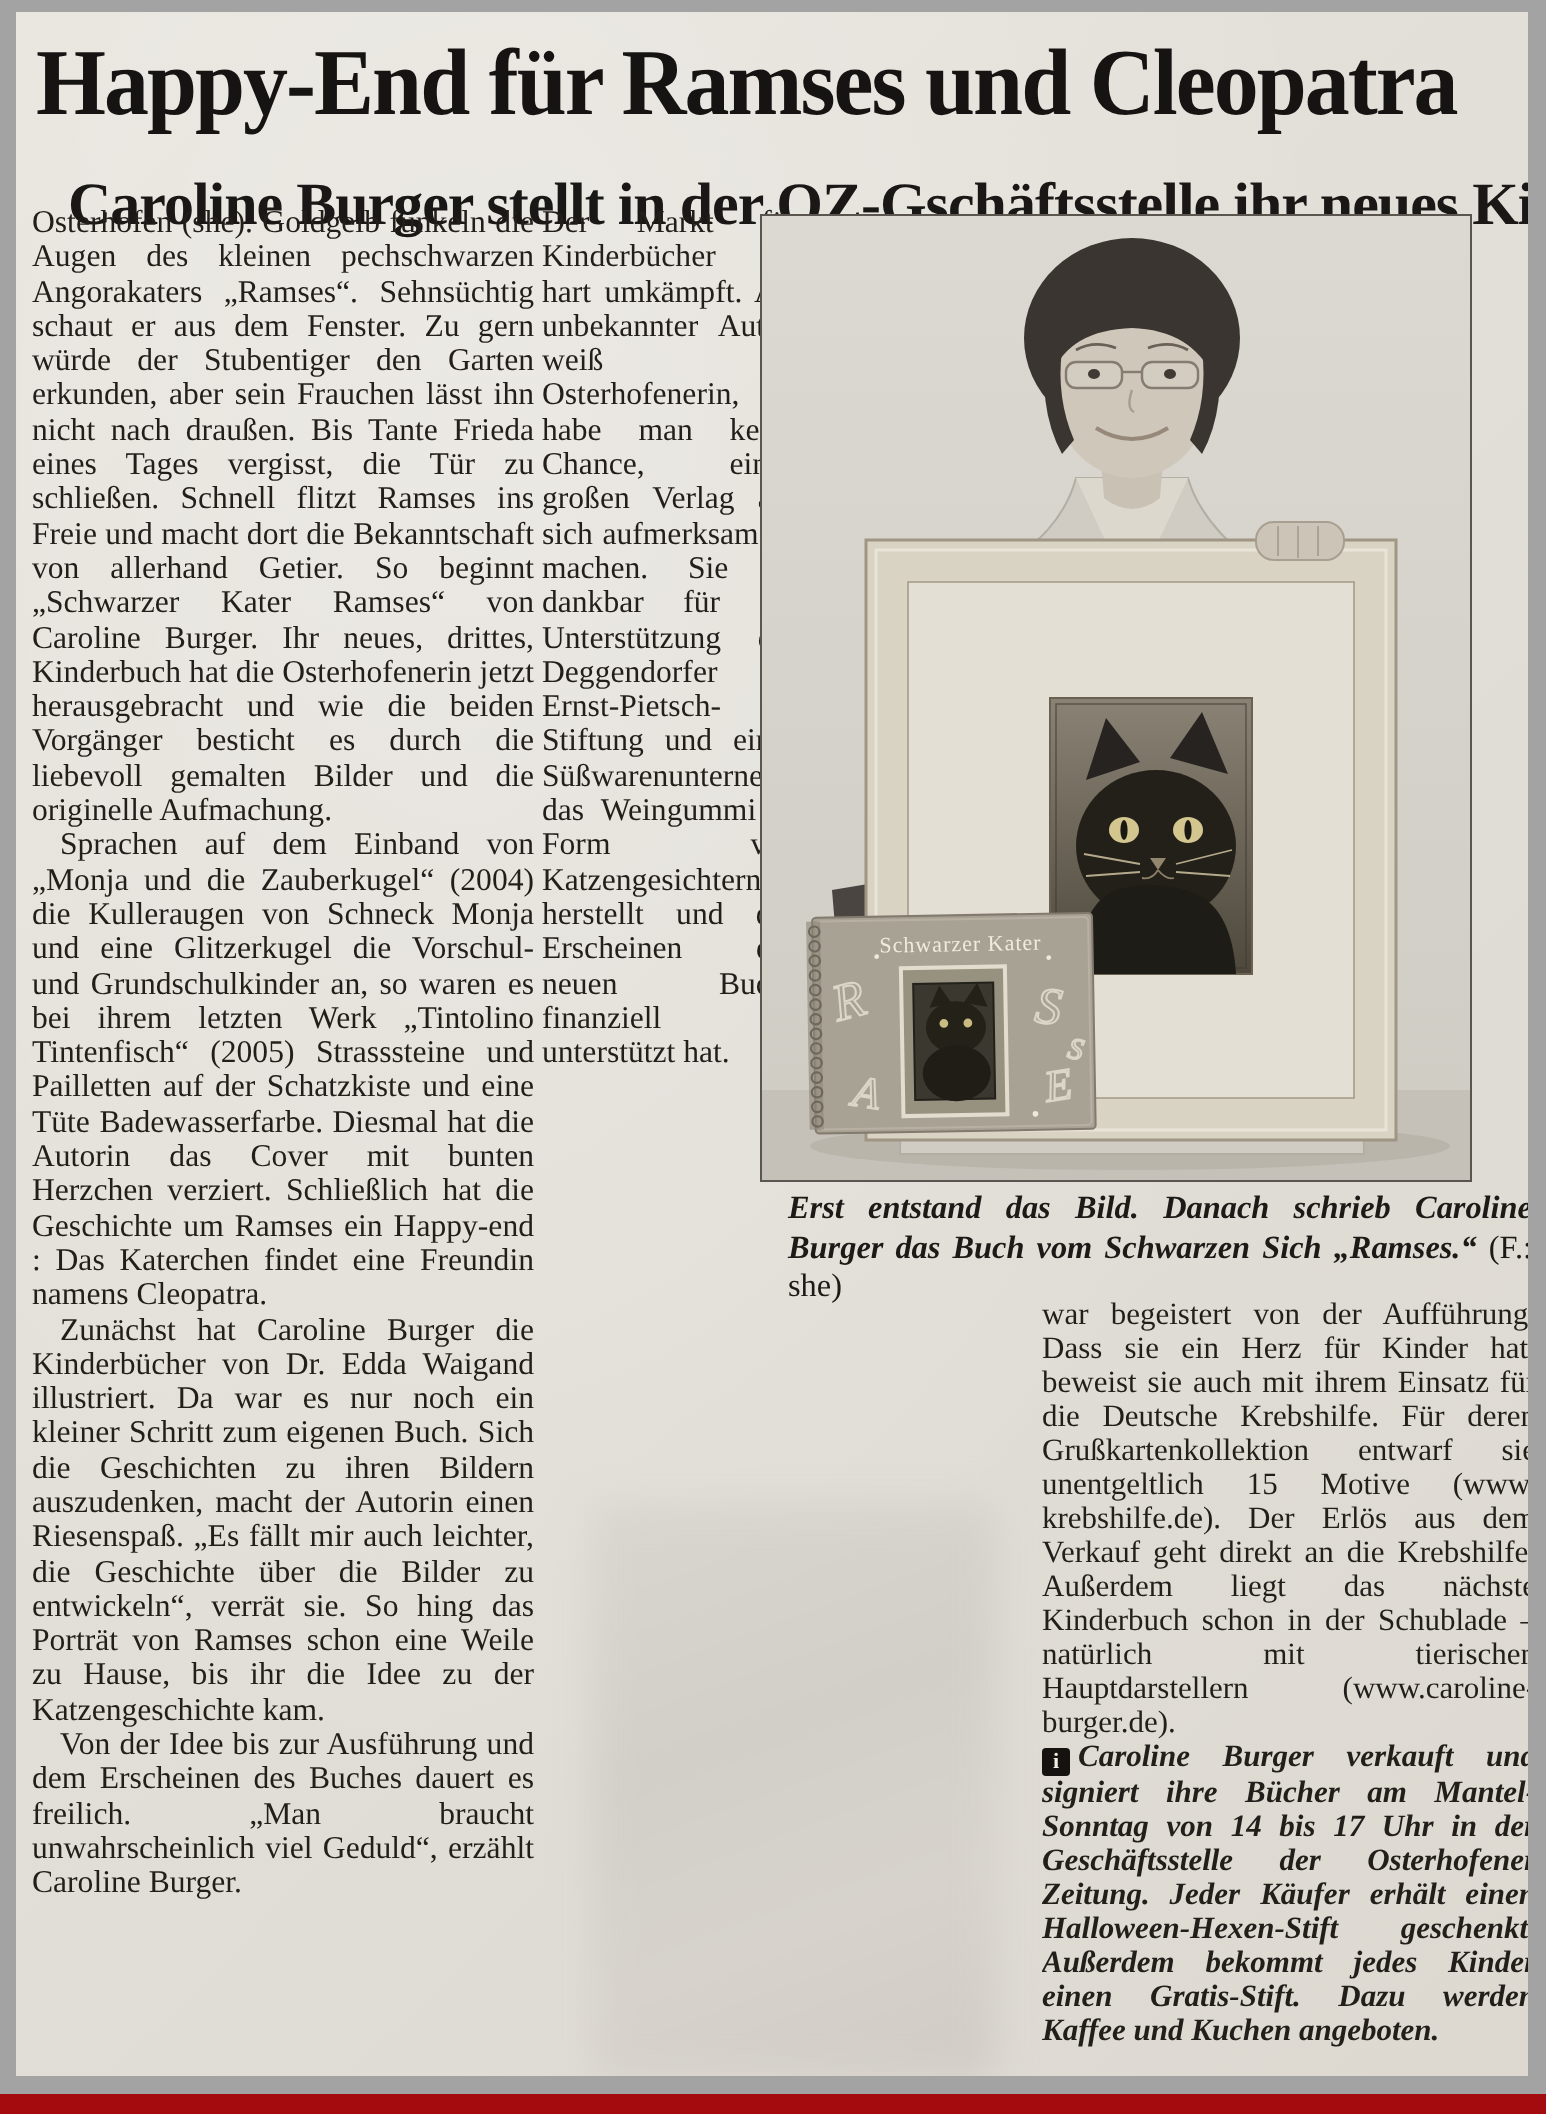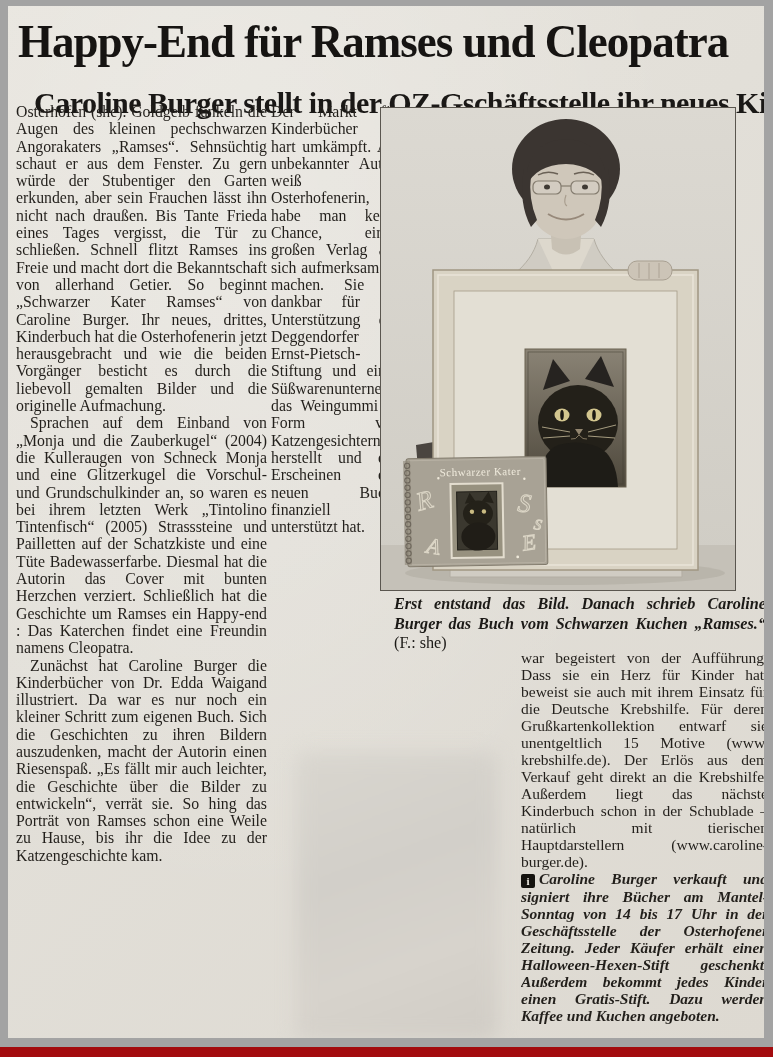--- a/index.html
+++ b/index.html
@@ -52,20 +52,21 @@
 <div id="canvas">
   <div id="paper">
 
     <h1 class="headline">Happy-End für Ramses und Cleopatra</h1>
     <h2 class="subheadline">Caroline Burger stellt in der OZ-Gschäftsstelle ihr neues Kinderbuch vor</h2>
 
     <div class="col" id="col1">
       <p><span class="dateline">Osterhofen</span> <span>(she). Goldgelb funkeln die Augen des kleinen pechschwarzen Angorakaters „Ramses“. Sehnsüchtig schaut er aus dem Fenster. Zu gern würde der Stubentiger den Garten erkunden, aber sein Frauchen lässt ihn nicht nach draußen. Bis Tante Frieda eines Tages vergisst, die Tür zu schließen. Schnell flitzt Ramses ins Freie und macht dort die Bekanntschaft von allerhand Getier. So beginnt „Schwarzer Kater Ramses“ von Caroline Burger. Ihr neues, drittes, Kinderbuch hat die Osterhofenerin jetzt herausgebracht und wie die beiden Vorgänger besticht es durch die liebevoll gemalten Bilder und die originelle Aufmachung.</span></p>
       <p class="indent">Sprachen auf dem Einband von „Monja und die Zauberkugel“ (2004) die Kulleraugen von Schneck Monja und eine Glitzerkugel die Vorschul- und Grundschulkinder an, so waren es bei ihrem letzten Werk „Tintolino Tintenfisch“ (2005) Strasssteine und Pailletten auf der Schatzkiste und eine Tüte Badewasserfarbe. Diesmal hat die Autorin das Cover mit bunten Herzchen verziert. Schließlich hat die Geschichte um Ramses ein Happy-end : Das Katerchen findet eine Freundin namens Cleopatra.</p>
       <p class="indent">Zunächst hat Caroline Burger die Kinderbücher von Dr. Edda Waigand illustriert. Da war es nur noch ein kleiner Schritt zum eigenen Buch. Sich die Geschichten zu ihren Bildern auszudenken, macht der Autorin einen Riesenspaß. „Es fällt mir auch leichter, die Geschichte über die Bilder zu entwickeln“, verrät sie. So hing das Porträt von Ramses schon eine Weile zu Hause, bis ihr die Idee zu der Katzengeschichte kam.</p>
+      <p class="indent">Von der Idee bis zur Ausführung und dem Erscheinen des Buches dauert es freilich. „Man braucht unwahrscheinlich viel Geduld“, erzählt Caroline Burger.</p>
     </div>
 
     <div class="col" id="col2n">
       <p>Der Markt für Kinderbücher ist hart umkämpft. Als unbekannter Autor, weiß die Osterhofenerin, habe man keine Chance, einen großen Verlag auf sich aufmerksam zu machen. Sie ist dankbar für die Unterstützung der Deggendorfer Ernst-Pietsch-Stiftung und eines Süßwarenunternehmens, das Weingummi in Form von Katzengesichtern herstellt und das Erscheinen des neuen Buchs finanziell unterstützt hat.</p>
     </div>
 
 
     <div id="photo">
       <svg width="356" height="484" viewBox="0 0 356 484">
         <defs>
@@ -176,21 +177,21 @@
           <circle cx="118" cy="100" r="1.4" fill="#efe9da"></circle>
             <circle cx="40" cy="20" r="1.2" fill="#efe9da"></circle>
           <circle cx="126" cy="22" r="1.2" fill="#efe9da"></circle>
         </g>
 
         <rect x="0.5" y="0.5" width="355" height="483" fill="none" stroke="#5a564f" stroke-width="1"></rect>
       </svg>
     </div>
 
     <div id="caption">
-      <span class="cap-main">Erst entstand das Bild. Danach schrieb Caroline Burger das Buch vom Schwarzen Kuchen „Ramses.“</span>
+      <span class="cap-main">Erst entstand das Bild. Danach schrieb Caroline Burger das Buch vom Schwarzen Sich „Ramses.“</span>
       <span class="cap-credit">(F.: she)</span>
     </div>
 
     <div class="col" id="col3">
       <p>war begeistert von der Aufführung. Dass sie ein Herz für Kinder hat, beweist sie auch mit ihrem Einsatz für die Deutsche Krebshilfe. Für deren Grußkartenkollektion entwarf sie unentgeltlich 15 Motive (www. krebshilfe.de). Der Erlös aus dem Verkauf geht direkt an die Krebshilfe. Außerdem liegt das nächste Kinderbuch schon in der Schublade – natürlich mit tierischen Hauptdarstellern (www.caroline-burger.de).</p>
       <p class="info"><span class="info-icon">i</span><span>Caroline Burger verkauft und signiert ihre Bücher am Mantel-Sonntag von 14 bis 17 Uhr in der Geschäftsstelle der Osterhofener Zeitung. Jeder Käufer erhält einen Halloween-Hexen-Stift geschenkt. Außerdem bekommt jedes Kinder einen Gratis-Stift. Dazu werden Kaffee und Kuchen angeboten.</span></p>
     </div>
 
     <div id="blur-region"></div>
   </div>

